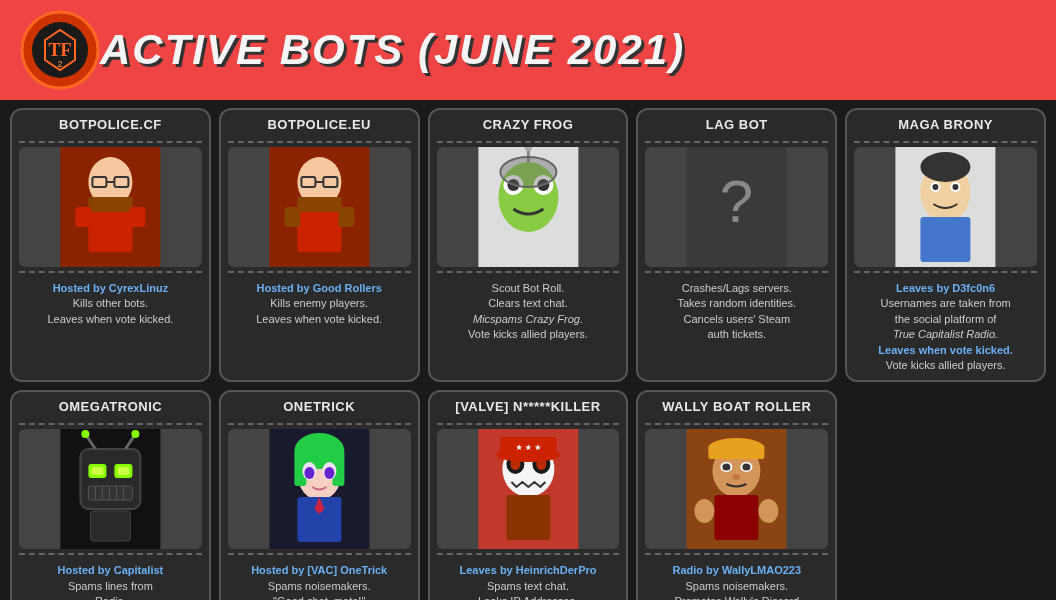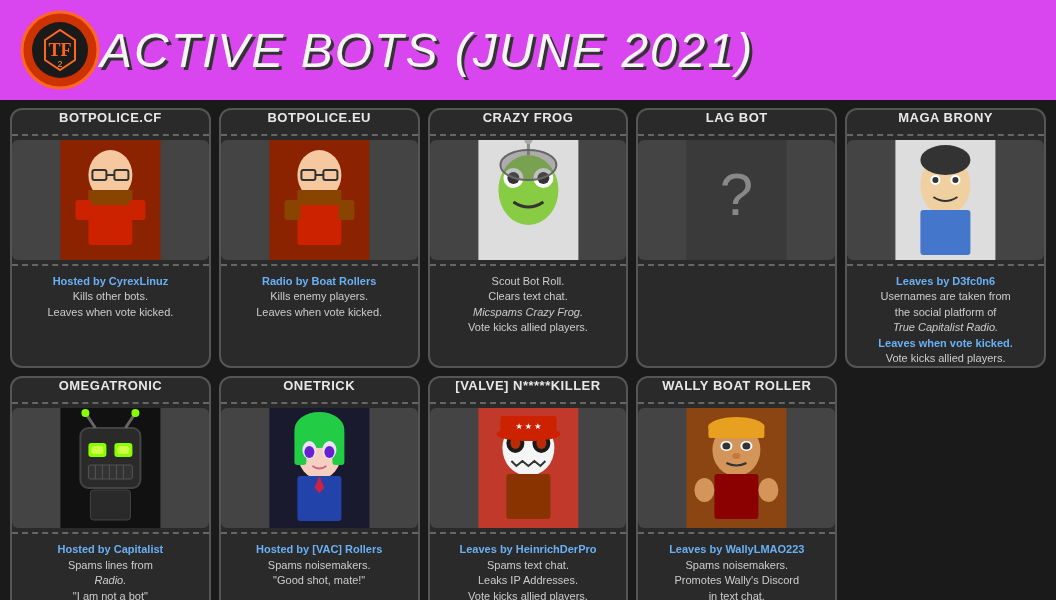--- a/index.html
+++ b/index.html
@@ -7,43 +7,43 @@
       background: #1a1a1a;
       font-family: Arial, sans-serif;
       width: 1056px;
       min-height: 600px;
       overflow: hidden;
     }
     .header {
       display: flex;
       align-items: center;
       padding: 10px 20px;
-      background: #d946ef;
+      background: #ef4444;
     }
     .header-title {
-      font-size: 48px;
-      font-weight: 400;
+      font-size: 42px;
+      font-weight: 700;
       color: #f5f5f5;
       font-family: 'Arial Black', Impact, sans-serif;
       font-style: italic;
       text-transform: uppercase;
       letter-spacing: 2px;
       text-shadow: 3px 3px 0 #333;
     }
     .grid {
       display: grid;
       grid-template-columns: repeat(5, 1fr);
       gap: 8px;
       padding: 8px 10px;
     }
     .card {
       background: #2a2a2a;
       border-radius: 12px;
       border: 2px solid #555;
-      padding: 0;
+      padding: 7px;
       display: flex;
       flex-direction: column;
       align-items: center;
     }
     .card-title {
       font-size: 13px;
       font-weight: 900;
       color: #e8e8e8;
       text-transform: uppercase;
       font-family: 'Arial Black', Arial, sans-serif;
@@ -139,21 +139,21 @@
       <rect x="28" y="55" width="44" height="50" fill="#cc2200" rx="3"></rect>
       <rect x="28" y="50" width="44" height="15" fill="#884400"></rect>
       <rect x="32" y="30" width="14" height="10" rx="2" fill="none" stroke="#333" stroke-width="2"></rect>
       <rect x="54" y="30" width="14" height="10" rx="2" fill="none" stroke="#333" stroke-width="2"></rect>
       <line x1="46" y1="35" x2="54" y2="35" stroke="#333" stroke-width="2"></line>
       <rect x="15" y="60" width="16" height="20" fill="#884400" rx="3"></rect>
       <rect x="69" y="60" width="16" height="20" fill="#884400" rx="3"></rect>
     </svg>
       </div>
       <hr class="dashed-line">
-      <div class="card-desc"><span class="host">Radio by Boat Rollers</span><br>Kills enemy players.<br>Leaves when vote kicked.<br></div>
+      <div class="card-desc"><span class="host">Hosted by Good Rollers</span><br>Kills enemy players.<br>Leaves when vote kicked.<br></div>
     </div>
     <div class="card">
       <div class="card-title">CRAZY FROG</div>
       <hr class="dashed-line">
       <div class="card-image">
         <svg viewBox="0 0 100 120" class="char-svg">
       <rect width="100" height="120" fill="#ddd"></rect>
 
       <ellipse cx="50" cy="50" rx="30" ry="35" fill="#88cc44"></ellipse>
       <circle cx="35" cy="38" r="10" fill="white"></circle>
@@ -175,20 +175,21 @@
     <div class="card">
       <div class="card-title">LAG BOT</div>
       <hr class="dashed-line">
       <div class="card-image">
         <svg viewBox="0 0 100 120" class="char-svg">
       <rect width="100" height="120" fill="#3a3a3a"></rect>
       <text x="50" y="75" text-anchor="middle" font-size="60" fill="#888">?</text>
     </svg>
       </div>
       <hr class="dashed-line">
+      <div class="card-desc">Crashes/Lags servers.<br>Takes random identities.<br>Cancels users' Steam<br>auth tickets.<br></div>
     </div>
     <div class="card">
       <div class="card-title">MAGA BRONY</div>
       <hr class="dashed-line">
       <div class="card-image">
         <svg viewBox="0 0 100 120" class="char-svg">
       <rect width="100" height="120" fill="#ddd"></rect>
 
       <ellipse cx="50" cy="45" rx="25" ry="30" fill="#f0d0a0"></ellipse>
       <rect x="25" y="70" width="50" height="45" fill="#4477cc" rx="3"></rect>
@@ -257,21 +258,21 @@
       <ellipse cx="60" cy="44" rx="5" ry="6" fill="#6622cc"></ellipse>
 
       <path d="M43 58 Q50 63 57 58" stroke="#cc6688" stroke-width="2" fill="none"></path>
 
       <rect x="28" y="68" width="44" height="45" fill="#2244aa" rx="3"></rect>
 
       <polygon points="50,68 45,80 50,85 55,80" fill="#cc2244"></polygon>
     </svg>
       </div>
       <hr class="dashed-line">
-      <div class="card-desc"><span class="host">Hosted by [VAC] Rollers</span><br>Spams noisemakers.<br>"Good shot, mate!"<br></div>
+      <div class="card-desc"><span class="host">Hosted by [VAC] OneTrick</span><br>Spams noisemakers.<br>"Good shot, mate!"<br></div>
     </div>
     <div class="card">
       <div class="card-title">[VALVE] N*****KILLER</div>
       <hr class="dashed-line">
       <div class="card-image">
         <svg viewBox="0 0 100 120" class="char-svg">
       <rect width="100" height="120" fill="#c0392b"></rect>
 
       <ellipse cx="50" cy="40" rx="26" ry="28" fill="#f5f5f5"></ellipse>
 
@@ -312,15 +313,15 @@
       <ellipse cx="50" cy="48" rx="4" ry="3" fill="#c47840"></ellipse>
       <path d="M40 55 Q50 60 60 55" stroke="#333" stroke-width="2" fill="none"></path>
 
       <rect x="28" y="66" width="44" height="45" fill="#8B0000" rx="3"></rect>
 
       <ellipse cx="18" cy="82" rx="10" ry="12" fill="#d4955a"></ellipse>
       <ellipse cx="82" cy="82" rx="10" ry="12" fill="#d4955a"></ellipse>
     </svg>
       </div>
       <hr class="dashed-line">
-      <div class="card-desc"><span class="host">Leaves by WallyLMAO223</span><br>Spams noisemakers.<br>Promotes Wally's Discord<br>in text chat.<br>Vote kicks allied players.<br></div>
+      <div class="card-desc"><span class="host">Radio by WallyLMAO223</span><br>Spams noisemakers.<br>Promotes Wally's Discord<br>in text chat.<br>Vote kicks allied players.<br></div>
     </div>
   </div>
 
 </body></html>

